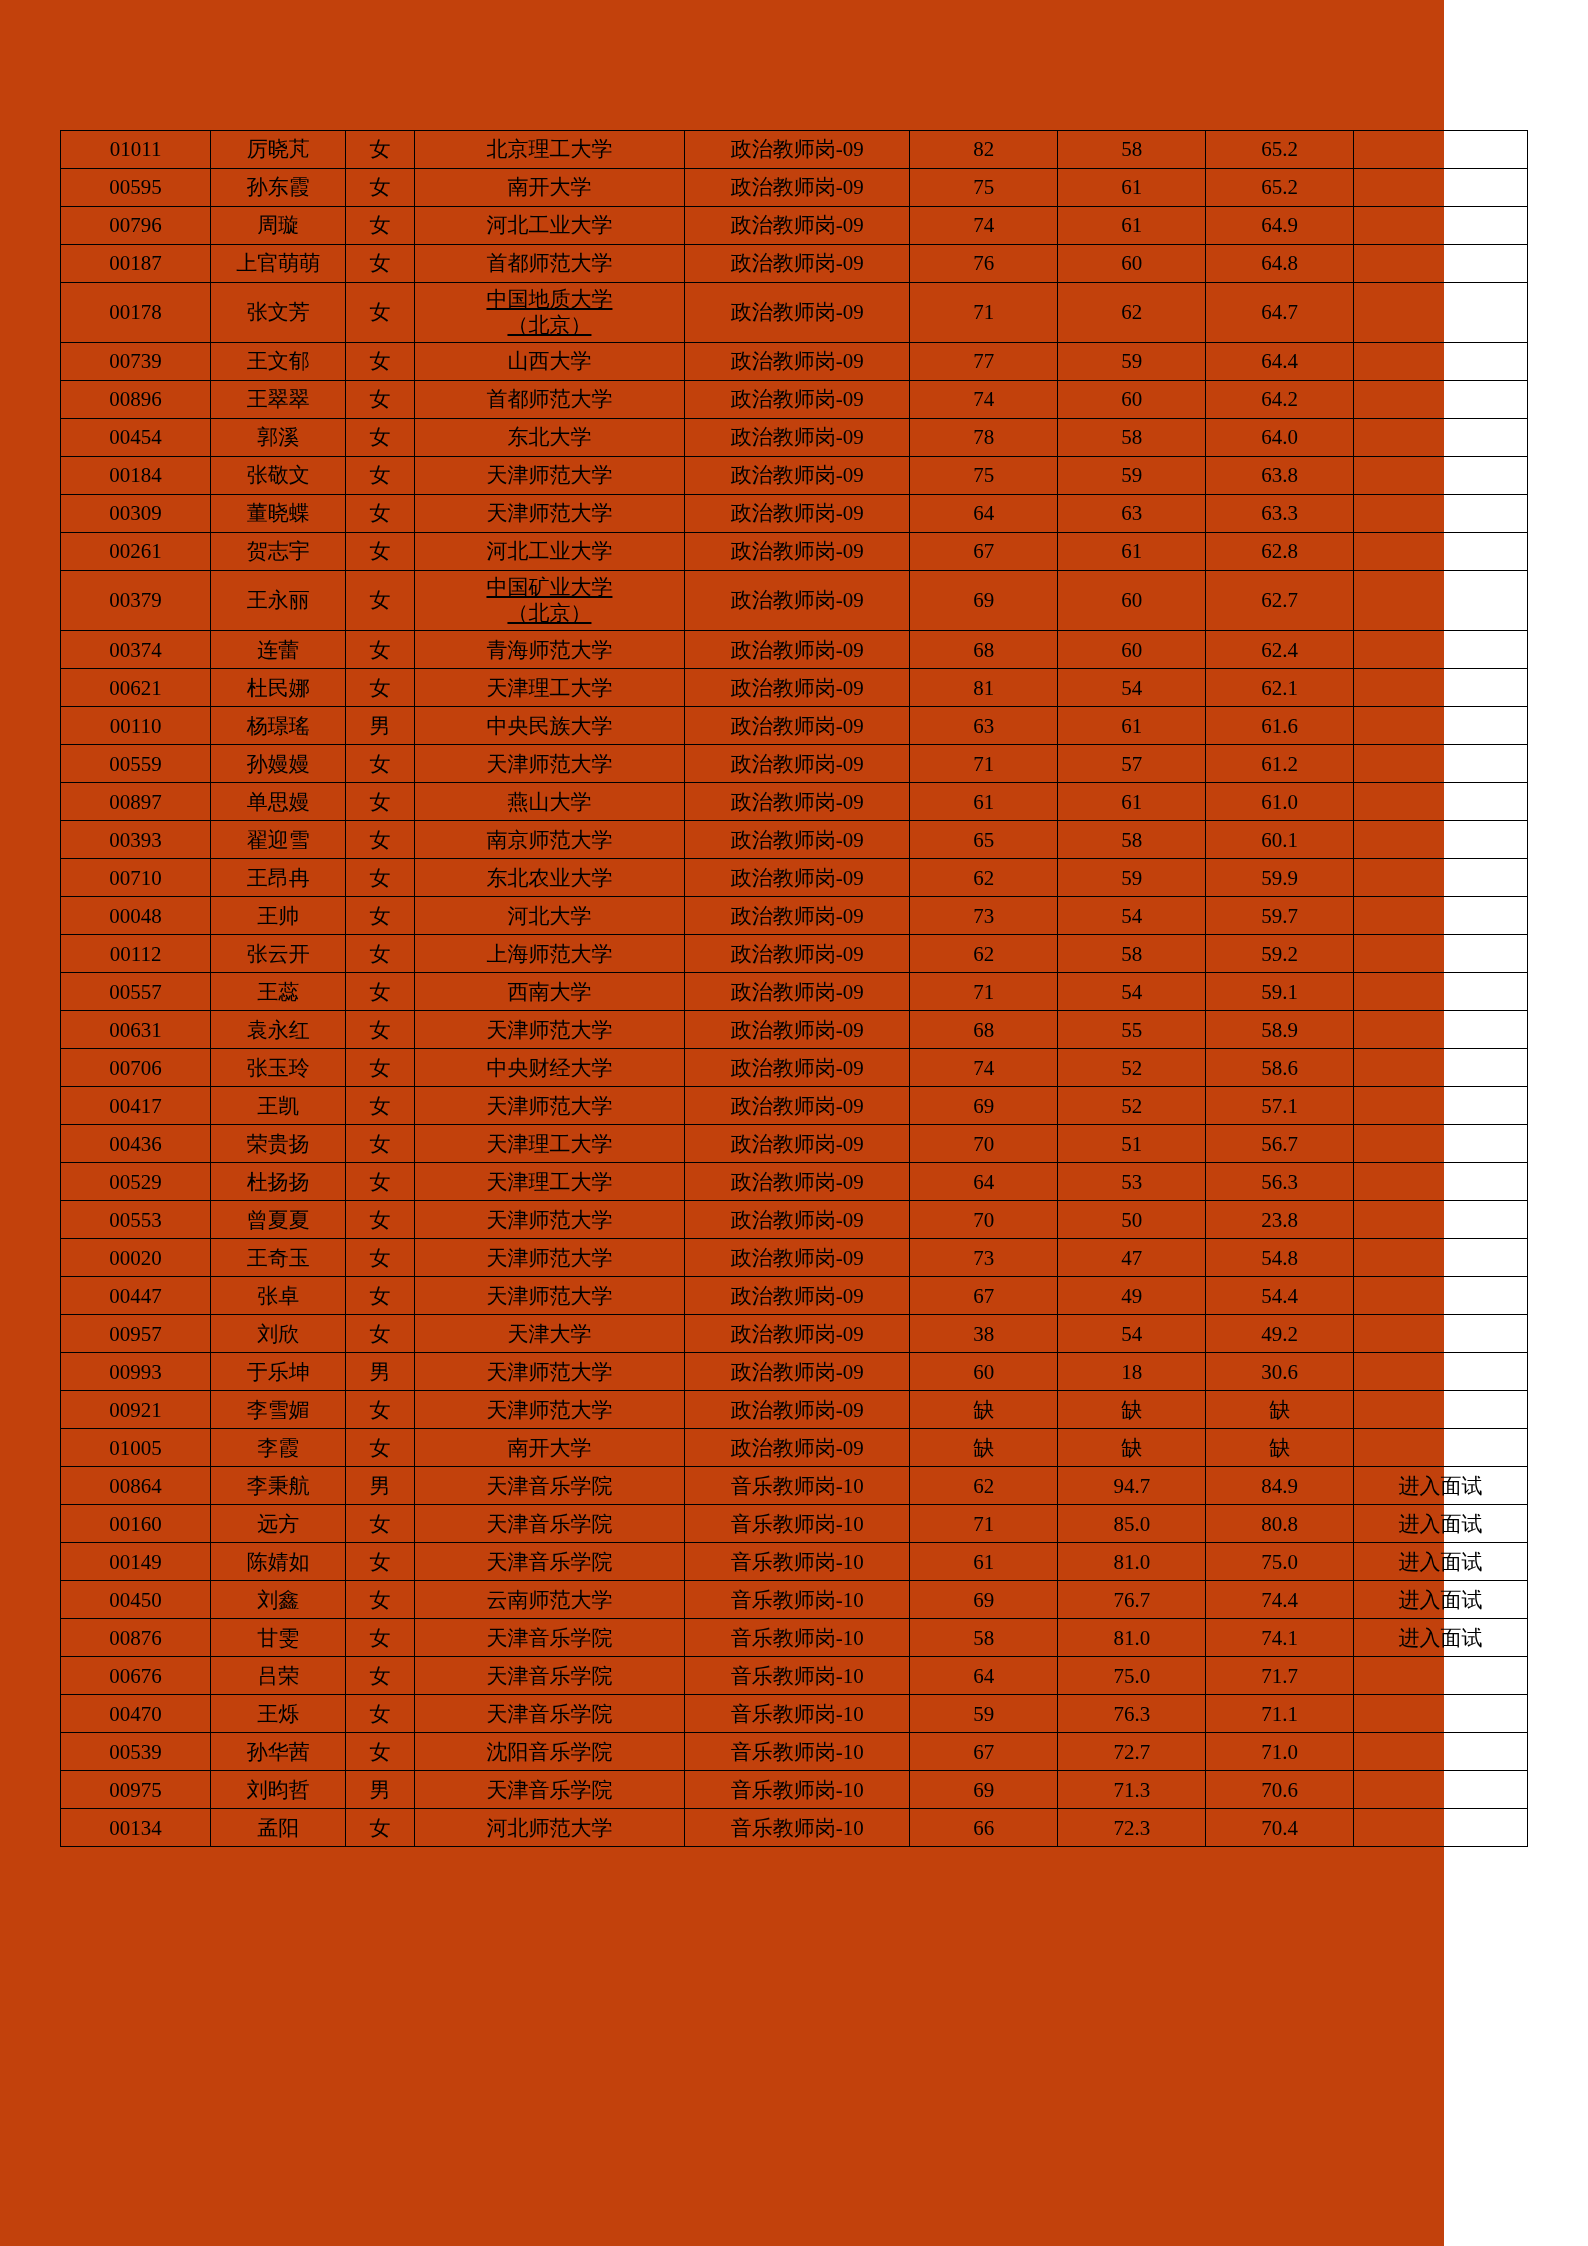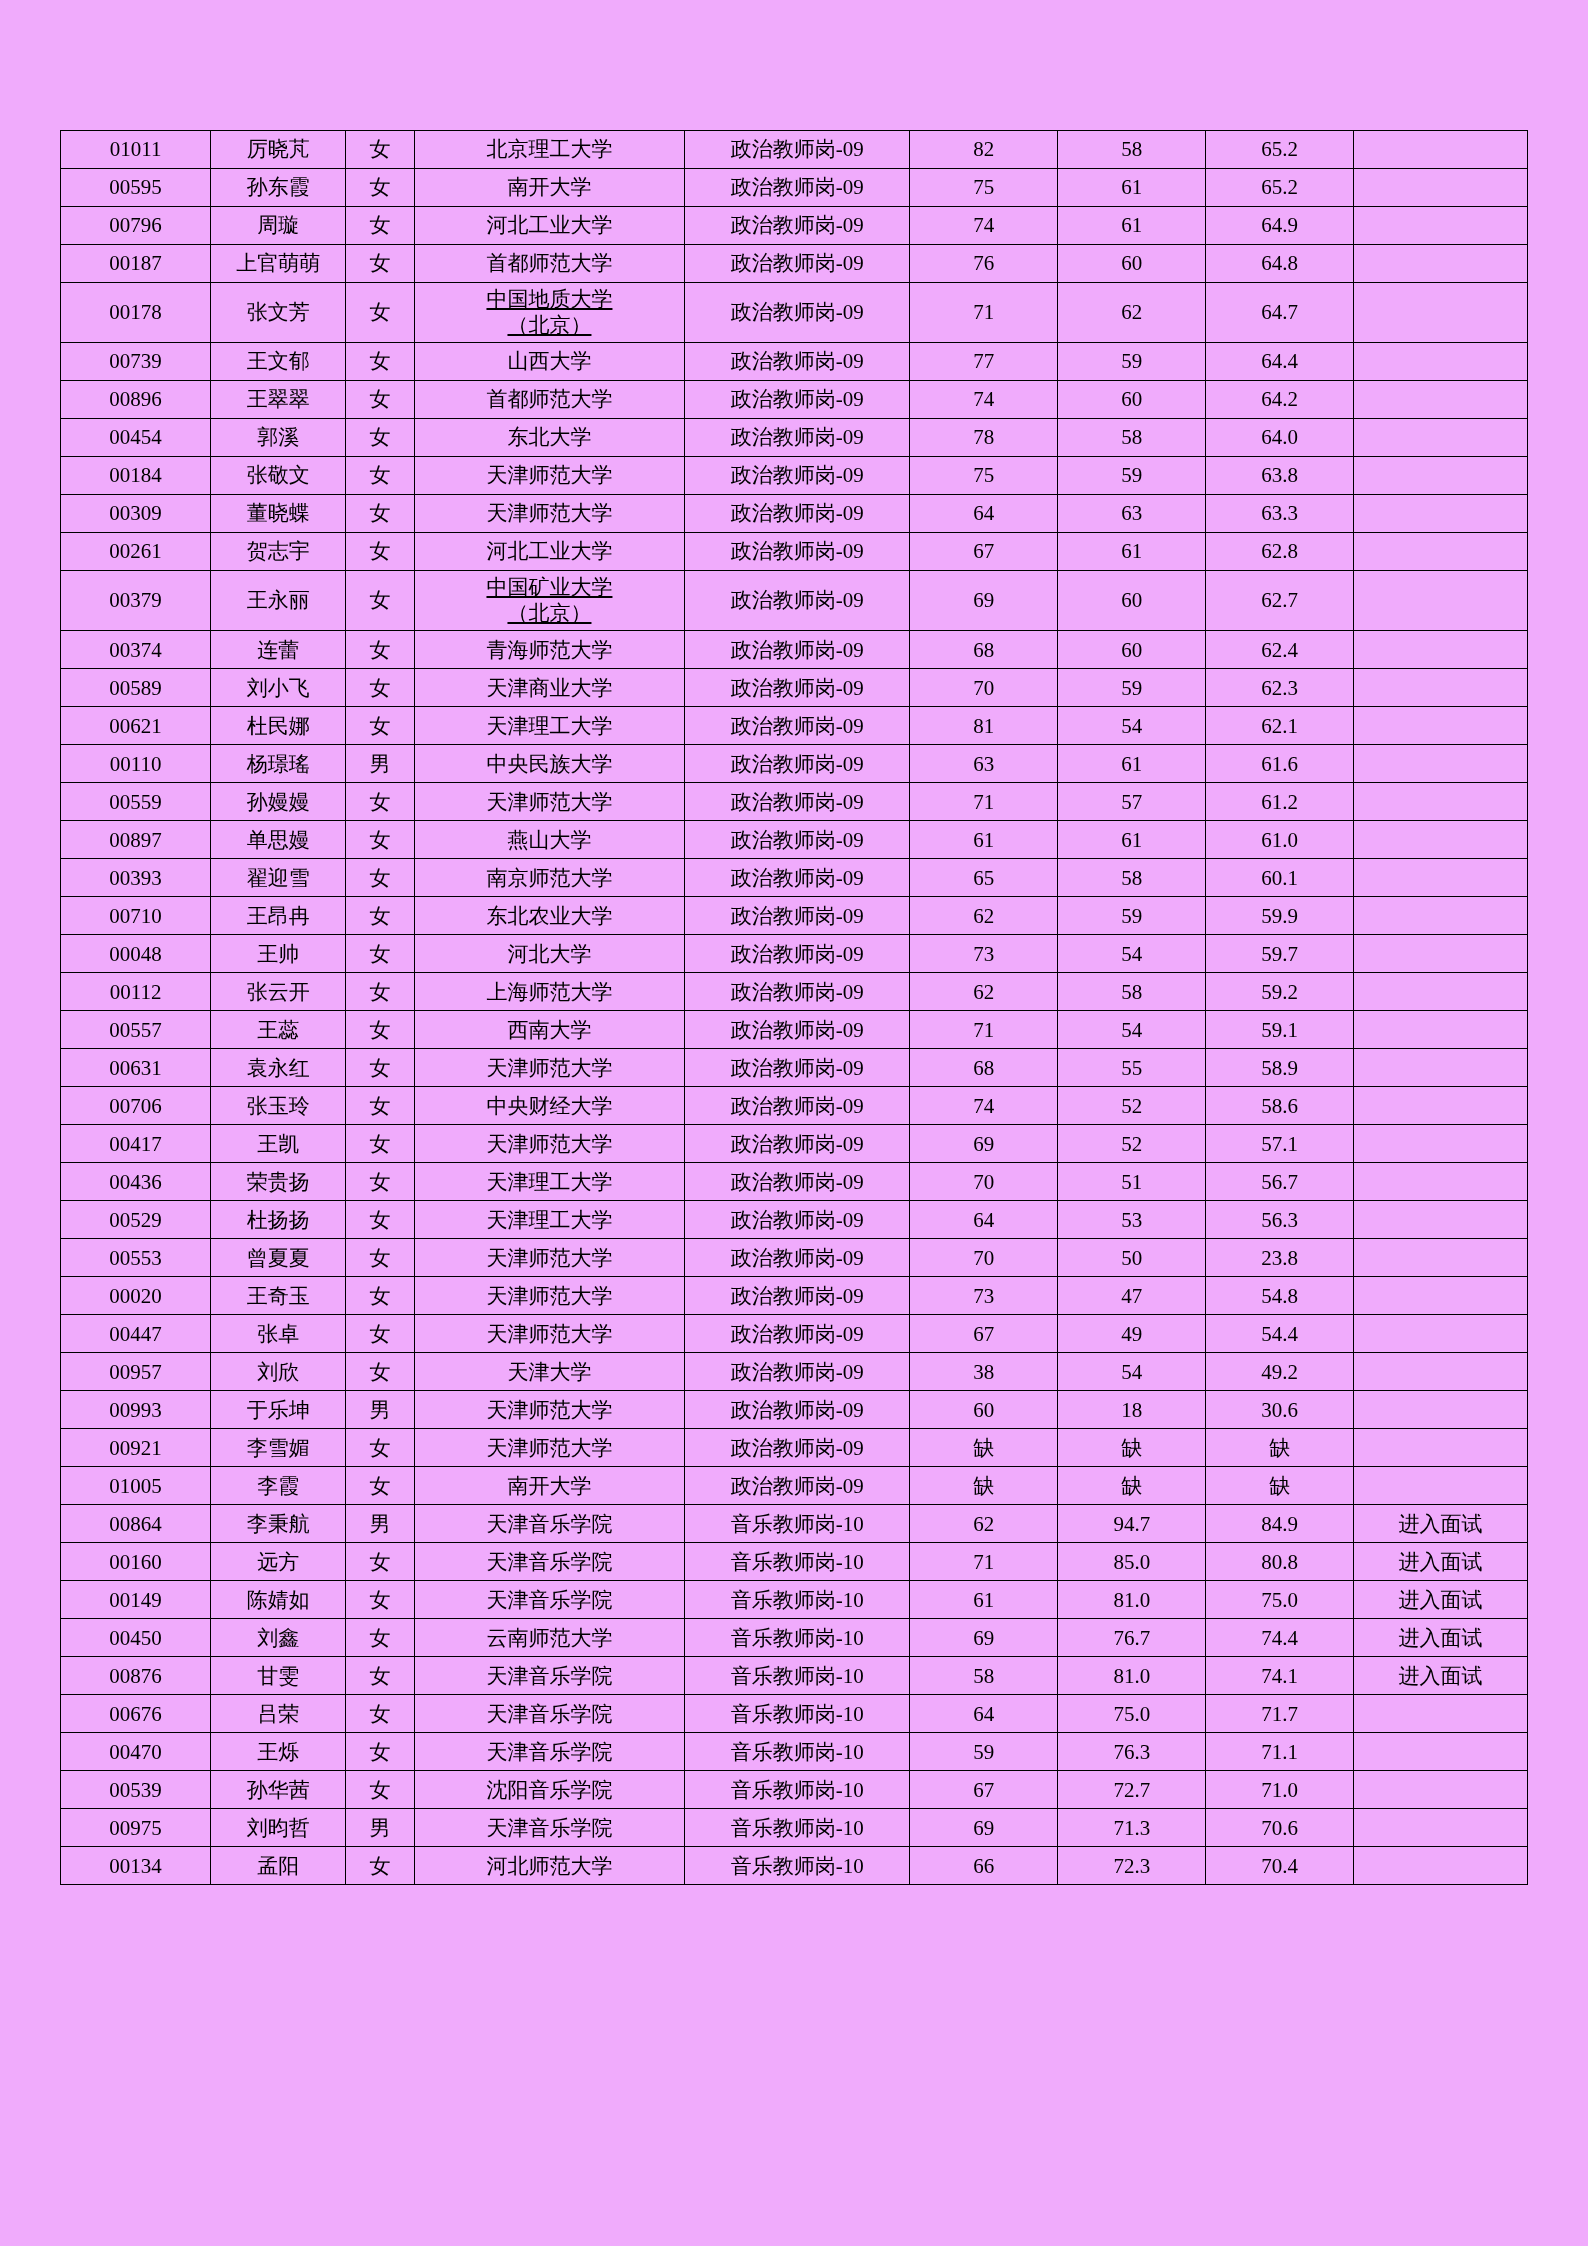--- a/index.html
+++ b/index.html
@@ -6,25 +6,25 @@
     margin: 0;
     padding: 0;
     background: #ffffff;
   }
   body {
     width: 1588px;
     font-family: "Liberation Serif", "DejaVu Serif", serif;
     color: #000000;
   }
   .page {
-    width: 1588px;
+    width: 1444px;
     min-height: 2246px;
     box-sizing: border-box;
     padding: 130px 60px 69px 60px;
-    background: #f0abfc;
+    background: #c2410c;
   }
   table.roster {
     border-collapse: collapse;
     width: 1468px;
     table-layout: fixed;
     font-size: 21px;
   }
   table.roster td {
     border: 1.5px solid #000000;
     text-align: center;
@@ -220,31 +220,20 @@
           <td class="cjk">连蕾</td>
           <td class="cjk">女</td>
           <td class="cjk school">青海师范大学</td>
           <td class="cjk">政治教师岗-09</td>
           <td class="cjk">68</td>
           <td class="cjk">60</td>
           <td class="cjk">62.4</td>
           <td class="cjk"></td>
         </tr>
         <tr>
-          <td class="cjk">00589</td>
-          <td class="cjk">刘小飞</td>
-          <td class="cjk">女</td>
-          <td class="cjk school">天津商业大学</td>
-          <td class="cjk">政治教师岗-09</td>
-          <td class="cjk">70</td>
-          <td class="cjk">59</td>
-          <td class="cjk">62.3</td>
-          <td class="cjk"></td>
-        </tr>
-        <tr>
           <td class="cjk">00621</td>
           <td class="cjk">杜民娜</td>
           <td class="cjk">女</td>
           <td class="cjk school">天津理工大学</td>
           <td class="cjk">政治教师岗-09</td>
           <td class="cjk">81</td>
           <td class="cjk">54</td>
           <td class="cjk">62.1</td>
           <td class="cjk"></td>
         </tr>

